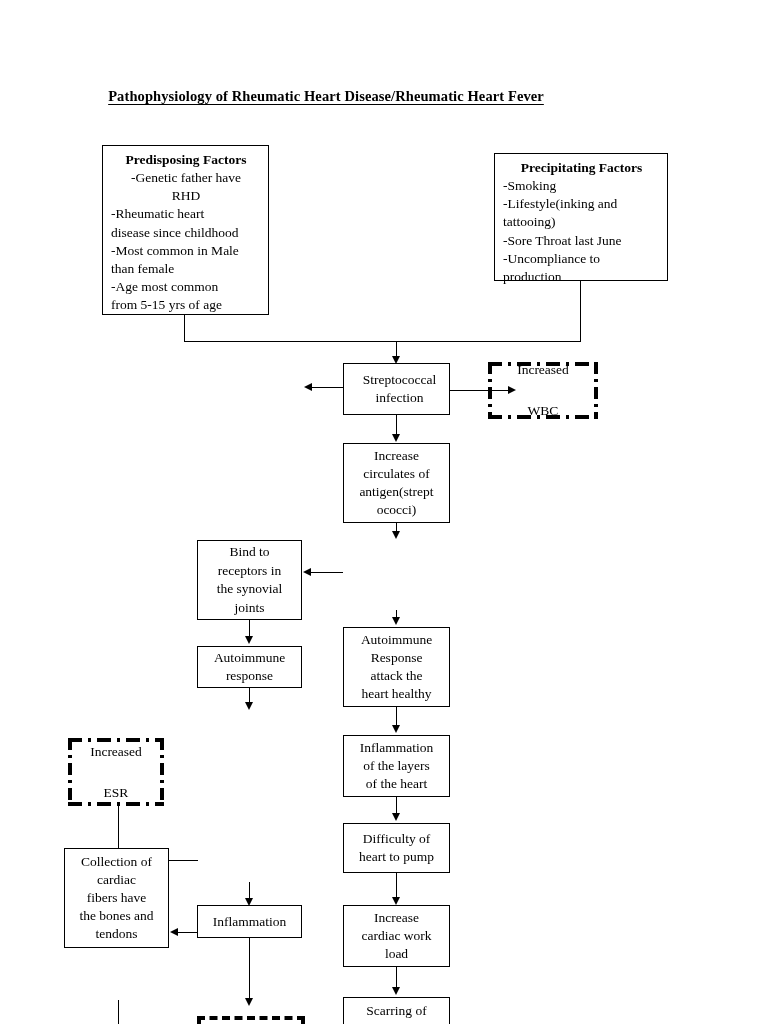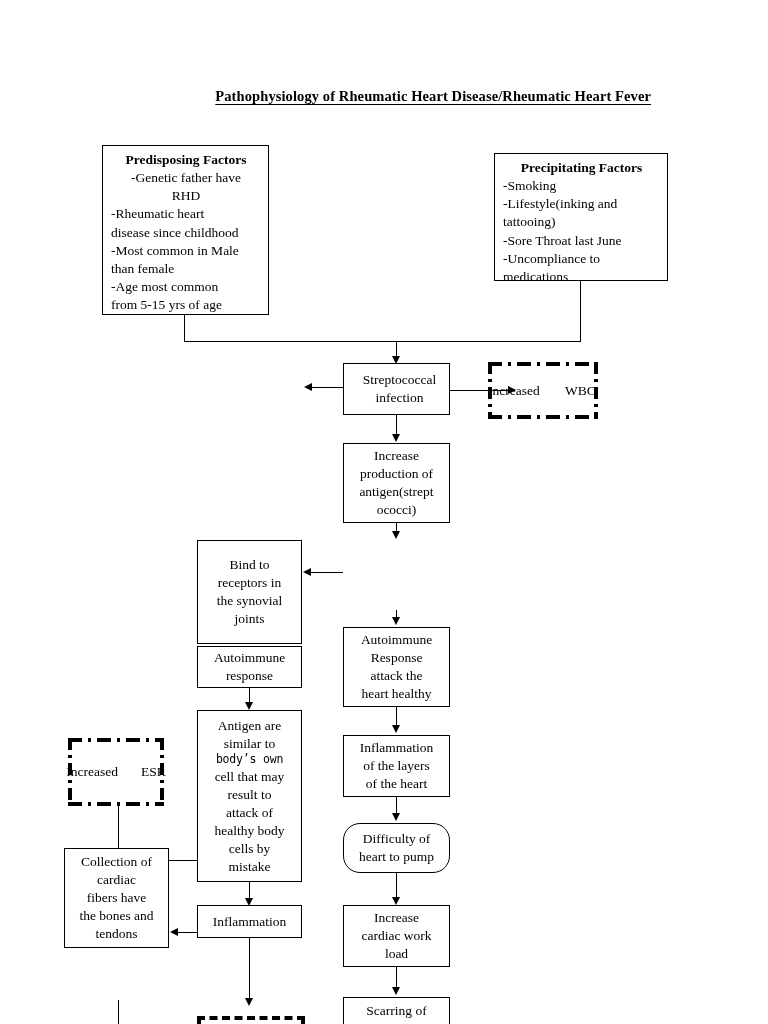--- a/index.html
+++ b/index.html
@@ -15,24 +15,24 @@
     position: relative;
     width: 768px;
     height: 1024px;
     overflow: hidden;
     background: #ffffff;
   }
 
   
   .doc-title {
     position: absolute;
-    left: 15px;
+    left: 8px;
     top: 88px;
     width: 636px;
-    text-align: right;
+    text-align: center;
     font-size: 14.5px;
     font-weight: bold;
     letter-spacing: 0.1px;
   }
   .doc-title span {
     text-decoration: underline;
     text-underline-offset: 2.5px;
   }
 
   
@@ -94,21 +94,21 @@
       
       repeating-linear-gradient(to bottom, #000 0 12px, transparent 12px 17px, #000 17px 20px, transparent 20px 25px) left top/4px 100% no-repeat,
       
       repeating-linear-gradient(to bottom, #000 0 12px, transparent 12px 17px, #000 17px 20px, transparent 20px 25px) right top/4px 100% no-repeat;
     pointer-events: none;
   }
   .dashdot-label {
     position: absolute;
     inset: 0;
     display: flex;
-    flex-direction: row;
+    flex-direction: column;
     align-items: center;
     justify-content: center;
     font-size: 13.5px;
     line-height: 1.33;
     background: transparent;
     gap: 23px;
   }
   
   .dashedbox {
     position: absolute;
@@ -175,21 +175,21 @@
     <span class="fb-line">from 5-15 yrs of age</span>
   </div>
 
   <div class="factorbox" style="left:494px; top:153px; width:174px; height:128px;">
     <span class="fb-title">Precipitating Factors</span>
     <span class="fb-line">-Smoking</span>
     <span class="fb-line">-Lifestyle(inking and</span>
     <span class="fb-line">tattooing)</span>
     <span class="fb-line">-Sore Throat last June</span>
     <span class="fb-line">-Uncompliance to</span>
-    <span class="fb-line">medications</span>
+    <span class="fb-line">production</span>
   </div>
 
   <div class="ln-v" style="left:184px; top:315px; height:27px;"></div>
   <div class="ln-v" style="left:580px; top:281px; height:61px;"></div>
   <div class="ln-h" style="left:184px; top:341px; width:397px;"></div>
   <div class="ln-v" style="left:396px; top:341px; height:20px;"></div>
   <div class="arrow down" style="left:391.5px; top:356px;"></div>
 
 
   <div class="node" style="left:343px; top:363px; width:107px; height:52px;padding-left:9px;">
@@ -209,33 +209,33 @@
       <span class="ln">Increased</span>
       <span class="ln">WBC</span>
     </div>
   </div>
 
   <div class="ln-v" style="left:396px; top:415px; height:23px;"></div>
   <div class="arrow down" style="left:391.5px; top:434px;"></div>
 
   <div class="node" style="left:343px; top:443px; width:107px; height:80px;">
     <span class="ln">Increase</span>
-    <span class="ln">production of</span>
+    <span class="ln">circulates of</span>
     <span class="ln">antigen(strept</span>
     <span class="ln">ococci)</span>
   </div>
 
   <div class="ln-v" style="left:396px; top:523px; height:11px;"></div>
   <div class="arrow down" style="left:391.5px; top:531px;"></div>
 
 
   <div class="ln-h" style="left:311px; top:572px; width:32px;"></div>
   <div class="arrow left" style="left:303px; top:567.5px;"></div>
 
-  <div class="node" style="left:197px; top:540px; width:105px; height:104px;">
+  <div class="node" style="left:197px; top:540px; width:105px; height:80px;justify-content:space-between;">
     <span class="ln">Bind to</span>
     <span class="ln">receptors in</span>
     <span class="ln">the synovial</span>
     <span class="ln">joints</span>
   </div>
 
   <div class="ln-v" style="left:249px; top:620px; height:19px;"></div>
   <div class="arrow down" style="left:244.5px; top:636px;"></div>
 
   <div class="node" style="left:197px; top:646px; width:105px; height:42px;">
@@ -252,31 +252,20 @@
     <span class="ln">attack the</span>
     <span class="ln">heart healthy</span>
   </div>
 
   <div class="ln-v" style="left:396px; top:610px; height:9px;"></div>
   <div class="arrow down" style="left:391.5px; top:617px;"></div>
 
   <div class="ln-v" style="left:396px; top:707px; height:20px;"></div>
   <div class="arrow down" style="left:391.5px; top:725px;"></div>
 
-  <div class="node" style="left:197px; top:710px; width:105px; height:172px;">
-    <span class="ln">Antigen are</span>
-    <span class="ln">similar to</span>
-    <span class="ln mono-ln">body’s own</span>
-    <span class="ln">cell that may</span>
-    <span class="ln">result to</span>
-    <span class="ln">attack of</span>
-    <span class="ln">healthy body</span>
-    <span class="ln">cells by</span>
-    <span class="ln">mistake</span>
-  </div>
 
   <div class="node dashdot" style="left:68px; top:738px; width:96px; height:68px;">
     <div class="dashdot-inner"></div>
     <div class="dashdot-label">
       <span class="ln">Increased</span>
       <span class="ln">ESR</span>
     </div>
   </div>
 
   <div class="ln-v" style="left:118px; top:806px; height:55px;"></div>
@@ -284,21 +273,21 @@
 
   <div class="node" style="left:343px; top:735px; width:107px; height:62px;">
     <span class="ln">Inflammation</span>
     <span class="ln">of the layers</span>
     <span class="ln">of the heart</span>
   </div>
 
   <div class="ln-v" style="left:396px; top:797px; height:18px;"></div>
   <div class="arrow down" style="left:391.5px; top:813px;"></div>
 
-  <div class="node" style="left:343px; top:823px; width:107px; height:50px;border-radius:17px;">
+  <div class="node" style="left:343px; top:823px; width:107px; height:50px;">
     <span class="ln">Difficulty of</span>
     <span class="ln">heart to pump</span>
   </div>
 
   <div class="ln-v" style="left:396px; top:873px; height:26px;"></div>
   <div class="arrow down" style="left:391.5px; top:897px;"></div>
 
   <div class="ln-v" style="left:249px; top:882px; height:20px;"></div>
   <div class="arrow down" style="left:244.5px; top:898px;"></div>
 

